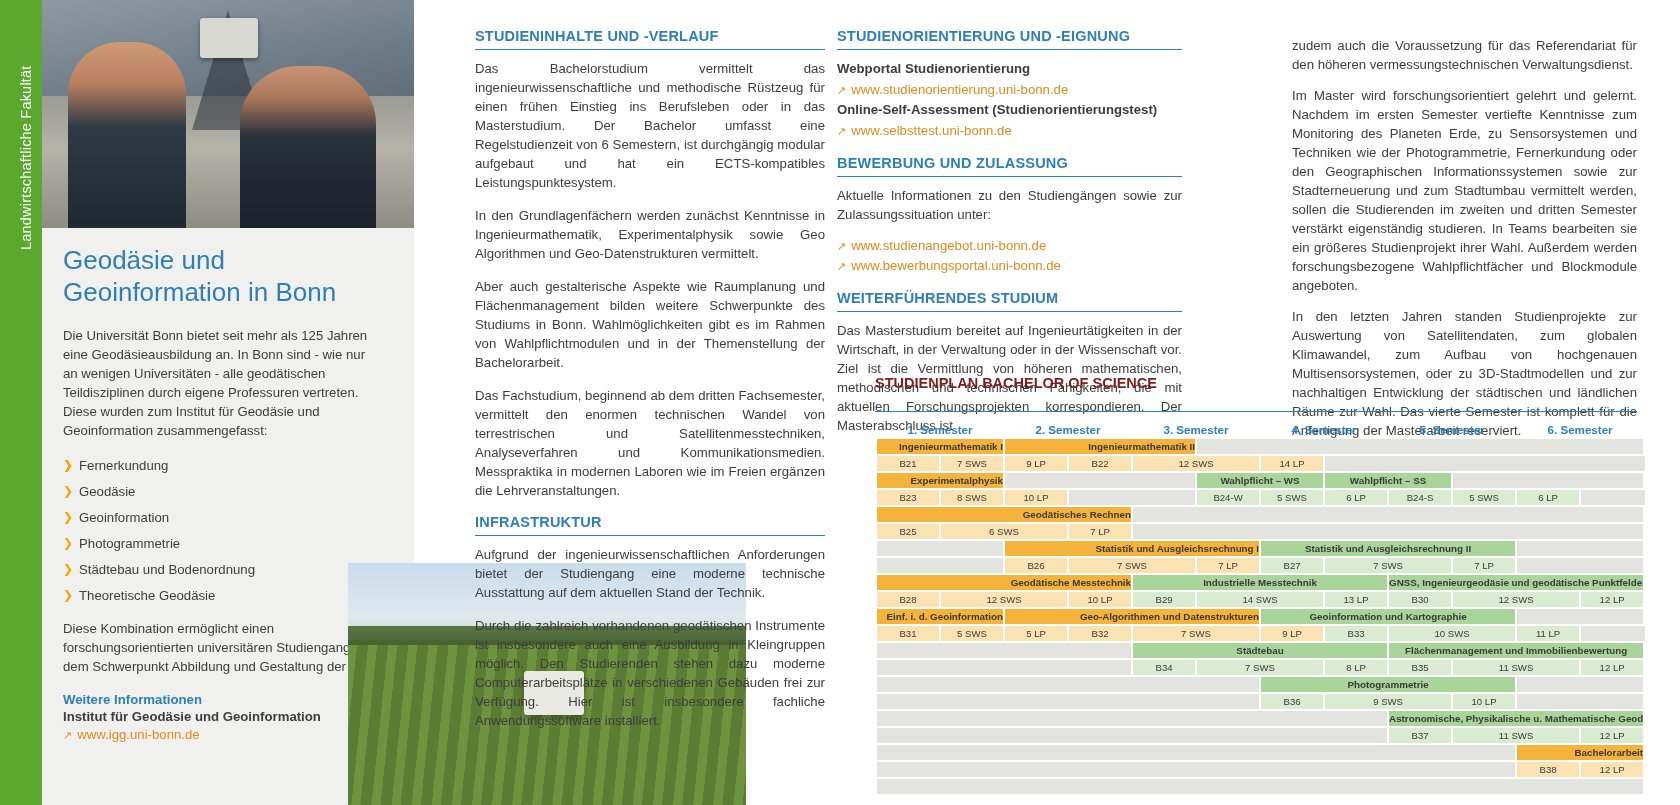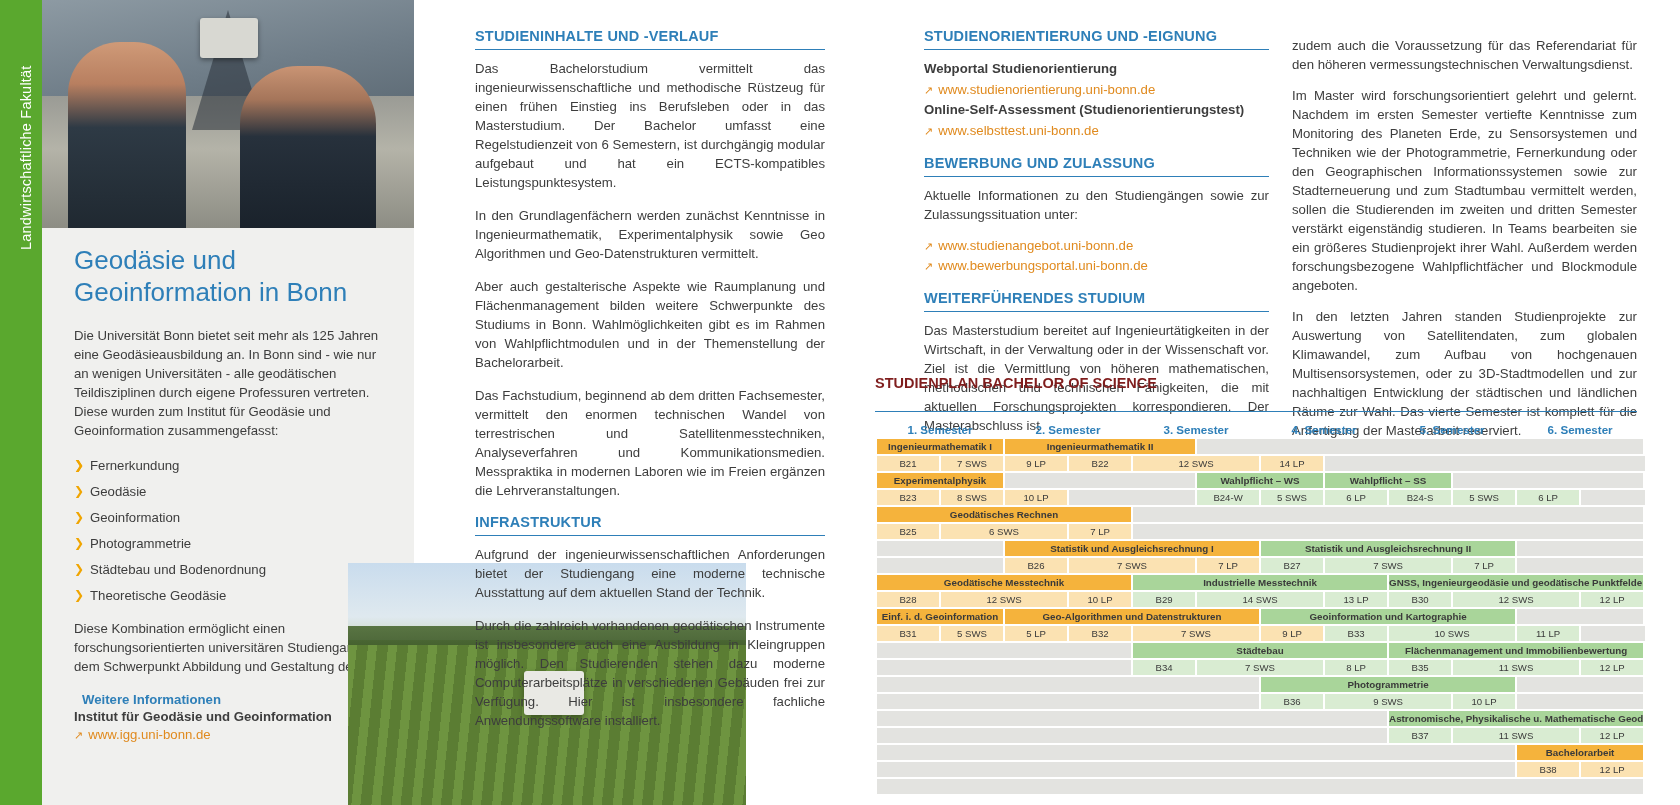--- a/index.html
+++ b/index.html
@@ -46,32 +46,32 @@
   }
   .photo-top .p1{
     position:absolute;left:26px;top:42px;width:118px;height:190px;border-radius:52px 52px 0 0;
     background:linear-gradient(180deg,#cf9a78 0%,#b87f60 22%,#2e3a45 45%,#1f2830 100%);
   }
   .photo-top .p2{
     position:absolute;left:198px;top:66px;width:136px;height:168px;border-radius:58px 58px 0 0;
     background:linear-gradient(180deg,#c99474 0%,#a5755a 20%,#27313c 42%,#19212a 100%);
   }
 
-  .leftpad{position:absolute;left:32px;top:244px;width:320px;}
+  .leftpad{position:absolute;left:21px;top:244px;width:320px;}
   .doc-title{
     color:#2e7fb8;font-size:26px;line-height:32px;font-weight:400;margin:0 0 18px 0;
   }
   .lead{font-size:13.2px;line-height:19px;color:#3d3d3d;margin:0 0 16px 0;}
   .bullets{margin:0 0 14px 0;padding:0;list-style:none;}
   .bullets li{
     position:relative;padding-left:16px;font-size:13.2px;line-height:19px;margin-bottom:7px;color:#3d3d3d;
   }
   .bullets li .chev{position:absolute;left:0;top:0;color:#f0a500;font-size:12px;}
   .para2{font-size:13.2px;line-height:19px;color:#3d3d3d;margin:0 0 16px 0;}
-  .info-head{color:#2e7fb8;font-size:13.2px;font-weight:bold;margin:0 0 2px 8px;}
+  .info-head{color:#2e7fb8;font-size:13.2px;font-weight:bold;margin:0 0 2px 0;}
   .info-sub{font-size:13.2px;font-weight:bold;color:#3d3d3d;margin:0 0 3px 0;}
   .weblink{font-size:13.2px;color:#e08a1e;}
   .weblink .lnkicon{color:#e08a1e;margin-right:5px;font-size:11px;}
   .photo-bottom{
     position:absolute;left:348px;top:563px;width:398px;height:242px;overflow:hidden;
     background:linear-gradient(180deg,#b9cfe0 0%,#cfdde8 18%,#6f8f3e 34%,#5c7f33 60%,#4e7030 100%);
   }
   .photo-bottom .sky{position:absolute;left:0;top:0;width:100%;height:32%;
     background:linear-gradient(180deg,#c9dced 0%,#dfe9ef 70%,#cbd7c2 100%);}
   .photo-bottom .treeline{position:absolute;left:0;top:26%;width:100%;height:10%;
@@ -84,21 +84,21 @@
   
   .midcol{position:absolute;left:475px;top:28px;width:350px;}
   h2.sec{
     color:#2e7fb8;font-size:14.5px;font-weight:bold;letter-spacing:.2px;
     margin:0 0 9px 0;padding-bottom:5px;border-bottom:1.5px solid #2e7fb8;
   }
   .midcol p, .rcol p{font-size:13.2px;line-height:19px;text-align:justify;margin:0 0 14px 0;color:#3d3d3d;}
   .midcol h2.sec.second{}
 
   
-  .col3{position:absolute;left:924px;top:28px;width:345px;}
+  .col3{position:absolute;left:837px;top:28px;width:345px;}
   .col3 .lnkline{font-size:13.2px;line-height:20px;color:#e08a1e;}
   .col3 .lnkline .lnkicon{color:#e08a1e;margin-right:5px;font-size:11px;}
   .col3 .plain{font-size:13.2px;line-height:19px;color:#3d3d3d;margin:0 0 2px 0;}
   .col3 .bold{font-weight:bold;}
   .col3 p{font-size:13.2px;line-height:19px;text-align:justify;margin:0 0 12px 0;color:#3d3d3d;}
   .gap{height:14px;}
 
   
   .col4{position:absolute;left:1292px;top:36px;width:345px;}
   .col4 p{font-size:13.2px;line-height:19px;text-align:justify;margin:0 0 12px 0;color:#3d3d3d;}
@@ -113,21 +113,21 @@
   table.grid td{height:15px;padding:0;background:#e3e3e0;}
   .semhead{
     color:#2e7fb8;font-size:11.6px;font-weight:bold;text-align:center;background:transparent !important;
     height:17px;padding-bottom:3px;
   }
   .cell{
     font-size:9.6px;text-align:center;color:#3a3a3a;white-space:nowrap;overflow:hidden;
     line-height:15px;
   }
   .tname{font-weight:bold;font-size:9.8px;}
-  .or{background:#f5b33c !important;}
+  .or{background:#f5b33c !important;text-align:right;}
   .orl{background:#fbe2b2 !important;}
   .gr{background:#a9d59a !important;}
   .grl{background:#d9ecd2 !important;}
 </style>
 </head>
 <body>
 
 <div class="page">
 
   <div class="spine">

